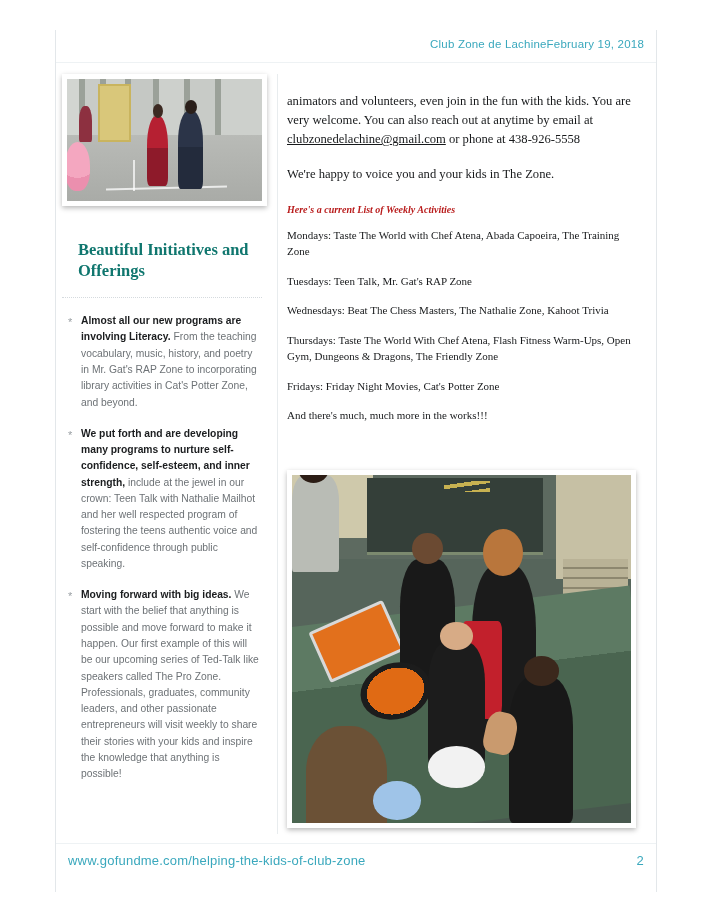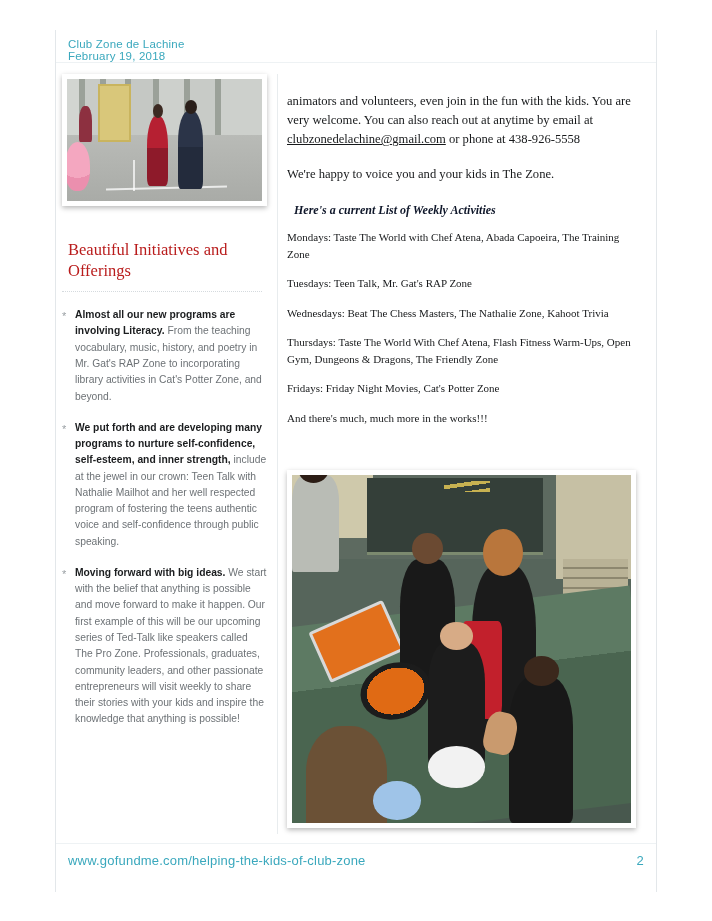--- a/index.html
+++ b/index.html
@@ -41,22 +41,21 @@
 
   
   .header {
     position: absolute;
     left: 68px;
     top: 38px;
     width: 576px;
     height: 22px;
     display: flex;
     align-items: baseline;
-    justify-content: flex-start;
-    flex-direction: column;
+    justify-content: flex-end;
   }
   .header-title,
   .header-date {
     font-family: "Liberation Sans", sans-serif;
     font-size: 11.5px;
     letter-spacing: .2px;
     color: #3aa8bd;
     white-space: nowrap;
   }
   .header-rule {
@@ -99,39 +98,39 @@
   .photo-inner {
     width: 100%;
     height: 100%;
     display: block;
     position: relative;
     overflow: hidden;
   }
 
   .side-heading {
     font-family: "Liberation Serif", serif;
-    font-weight: normal;
+    font-weight: bold;
     font-size: 16.5px;
     line-height: 1.28;
-    color: #b91c1c;
-    margin: 6px;
+    color: #0f766e;
+    margin: 16px;
     padding: 0;
   }
   .heading-block {
     margin-top: 33px;
   }
   .dotted-rule {
     margin-top: 10px;
     border-top: 1.5px dotted #d5dade;
     width: 200px;
     height: 0;
   }
 
   .bullets {
-    margin: 0;
+    margin: 6px;
     padding: 0;
     list-style: none;
   }
   .bullet {
     position: relative;
     padding-left: 13px;
     margin-top: 15px;
     font-family: "Liberation Sans", sans-serif;
     font-size: 10.3px;
     line-height: 1.58;
@@ -165,23 +164,23 @@
     color: #17191b;
     margin: 16px 0 13px 0;
   }
   .body-p a {
     color: #17191b;
     text-decoration: underline;
   }
   .sub-heading {
     font-family: "Liberation Serif", serif;
     font-style: italic;
-    font-size: 12px;
-    color: #0f172a;
-    margin: 18px 0 11px 7px;
+    font-size: 10px;
+    color: #b91c1c;
+    margin: 18px 0 11px 0;
     line-height: 1.3;
   }
   .activity-p {
     font-family: "Liberation Serif", serif;
     font-size: 11px;
     line-height: 1.5;
     color: #17191b;
     margin: 0 0 13px 0;
   }
 

